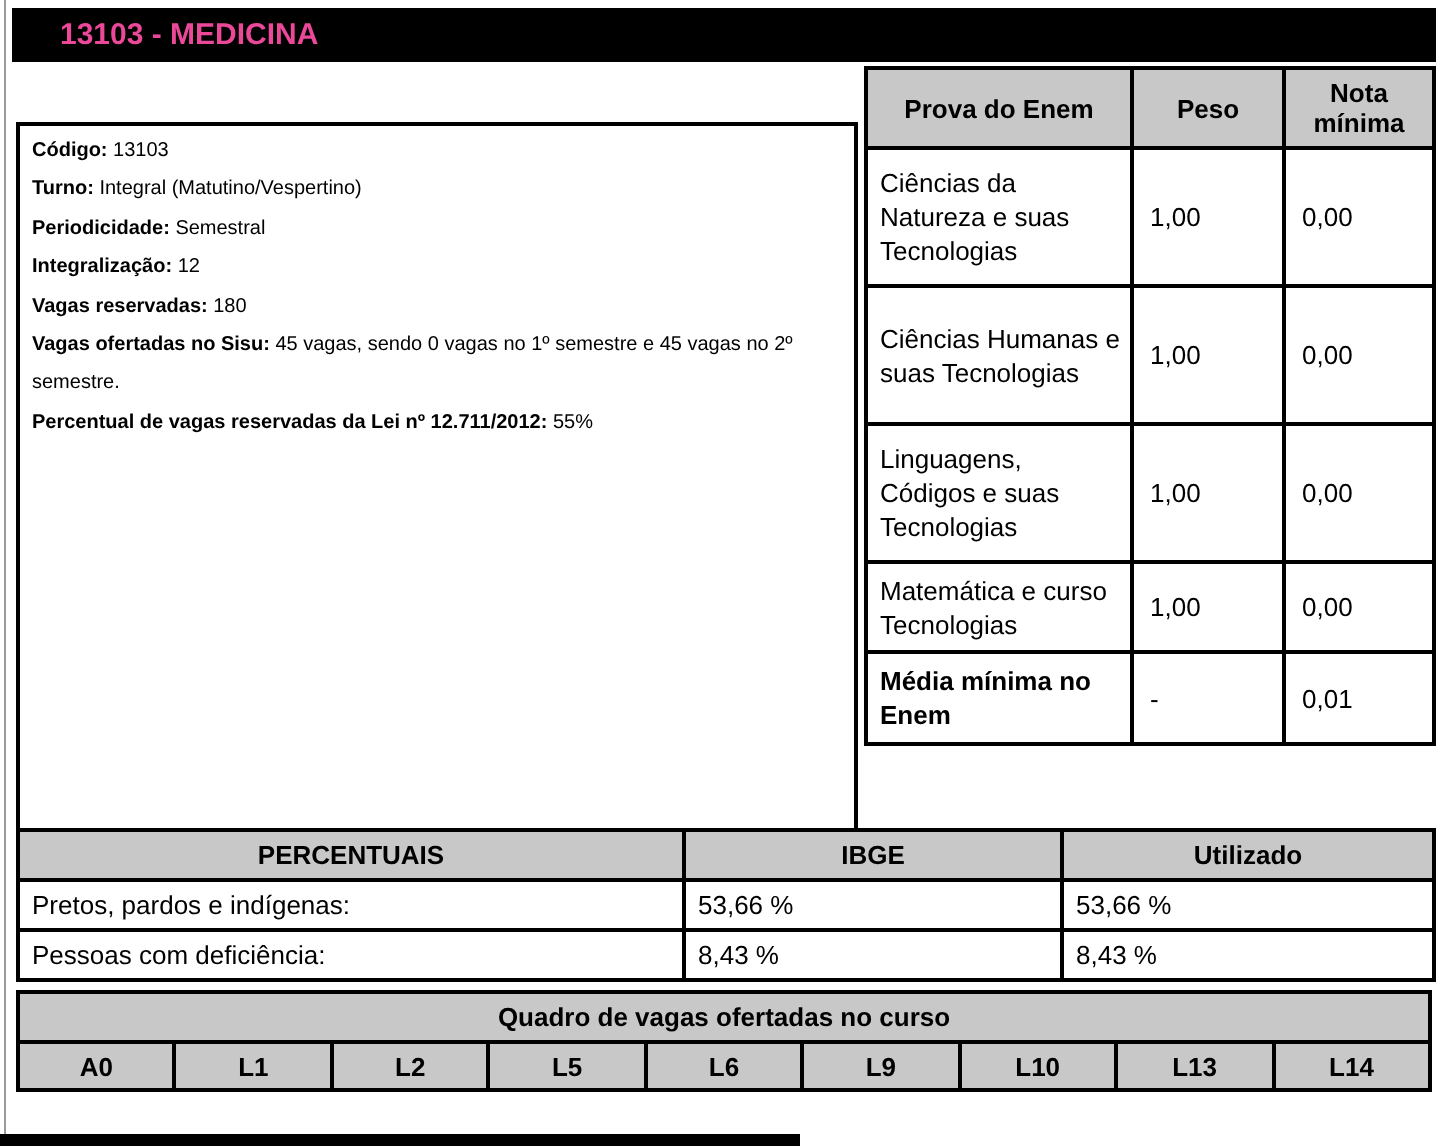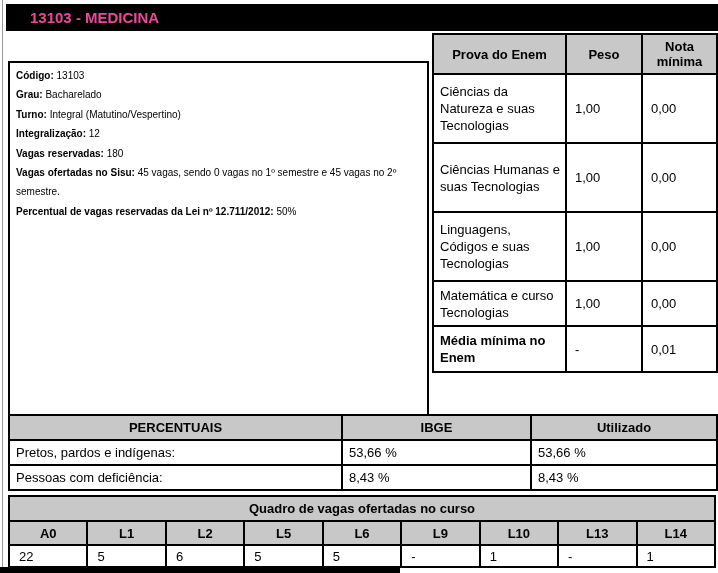--- a/index.html
+++ b/index.html
@@ -68,42 +68,42 @@
 <div class="title-bar">
   <span>13103 - MEDICINA</span>
 </div>
 
 <div class="info-panel">
   <div class="info-field">
     <span class="info-field-label">Código:</span>
     <span class="info-field-value">13103</span>
   </div>
   <div class="info-field">
-    <span class="info-field-label">Grau:</span>
-    <span class="info-field-value">Bacharelado</span>
+    <span class="info-field-label">Turno:</span>
+    <span class="info-field-value">Integral (Matutino/Vespertino)</span>
   </div>
   <div class="info-field">
-    <span class="info-field-label">Turno:</span>
-    <span class="info-field-value">Integral (Matutino/Vespertino)</span>
+    <span class="info-field-label">Periodicidade:</span>
+    <span class="info-field-value">Semestral</span>
   </div>
   <div class="info-field">
     <span class="info-field-label">Integralização:</span>
     <span class="info-field-value">12</span>
   </div>
   <div class="info-field">
     <span class="info-field-label">Vagas reservadas:</span>
     <span class="info-field-value">180</span>
   </div>
   <div class="info-field">
     <span class="info-field-label">Vagas ofertadas no Sisu:</span>
     <span class="info-field-value">45 vagas, sendo 0 vagas no 1º semestre e 45 vagas no 2º semestre.</span>
   </div>
   <div class="info-field nowrap">
     <span class="info-field-label">Percentual de vagas reservadas da Lei nº 12.711/2012:</span>
-    <span class="info-field-value">50%</span>
+    <span class="info-field-value">55%</span>
   </div>
 </div>
 
 <table class="enem-table">
   <colgroup>
       <col style="width:133px">
       <col style="width:76px">
       <col style="width:75px">
     </colgroup>
   <tbody>
@@ -174,27 +174,16 @@
     <th>A0</th>
     <th>L1</th>
     <th>L2</th>
     <th>L5</th>
     <th>L6</th>
     <th>L9</th>
     <th>L10</th>
     <th>L13</th>
     <th>L14</th>
   </tr>
-  <tr class="value-row">
-    <td>22</td>
-    <td>5</td>
-    <td>6</td>
-    <td>5</td>
-    <td>5</td>
-    <td>-</td>
-    <td>1</td>
-    <td>-</td>
-    <td>1</td>
-  </tr>
 </tbody>
   </table>
 
 <div class="bottom-bar"></div>
 
 </body></html>

